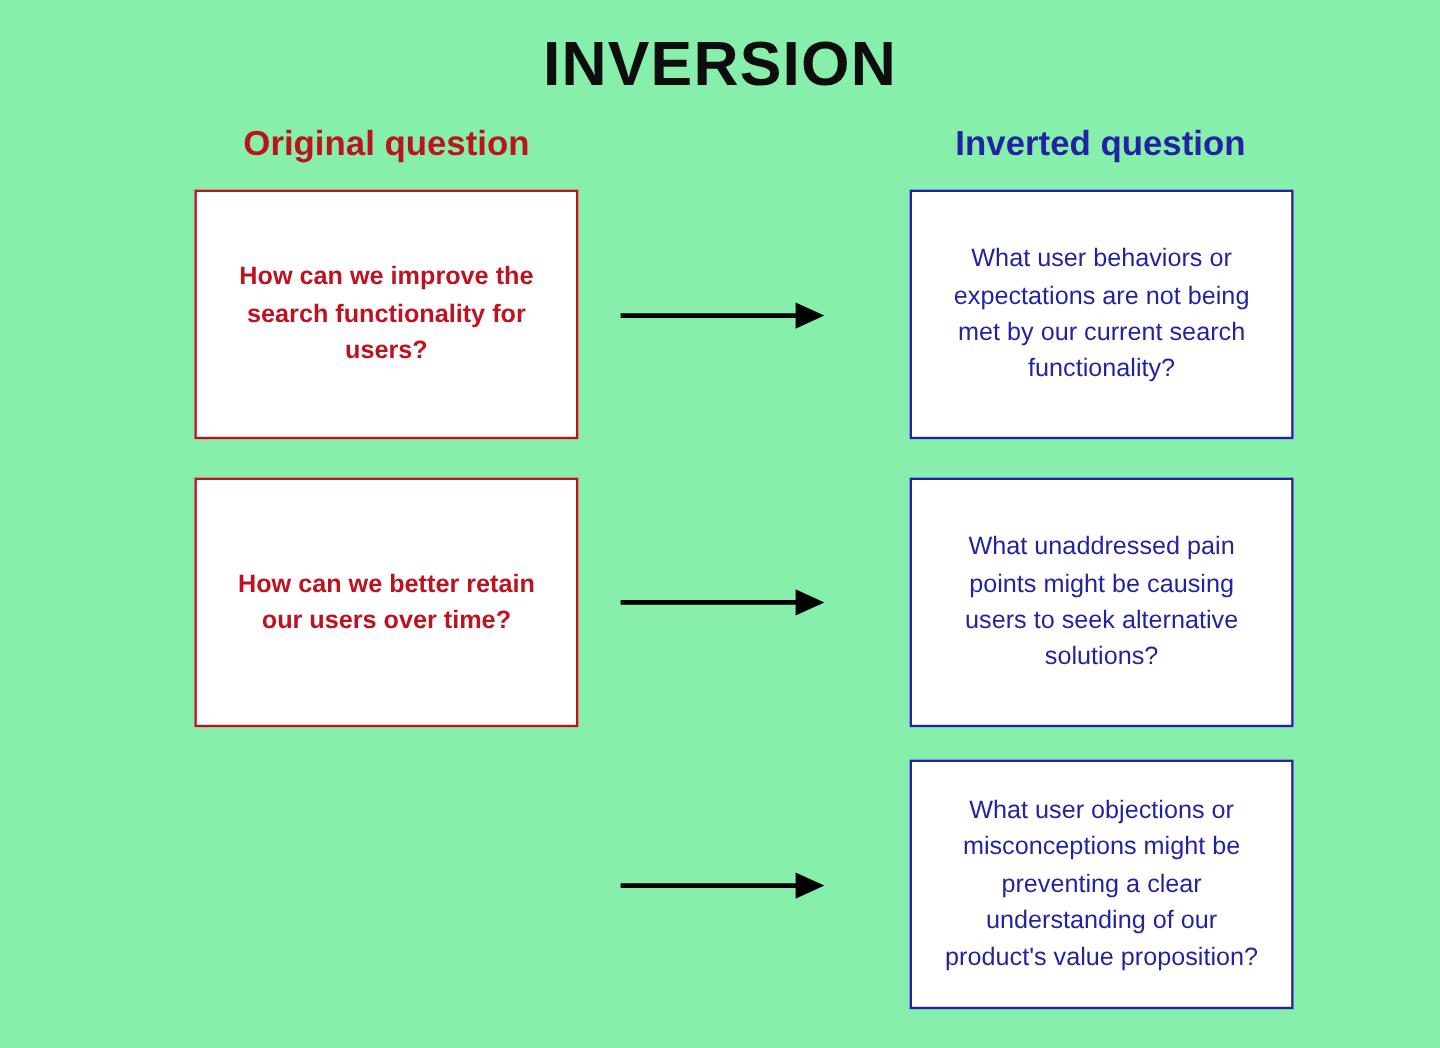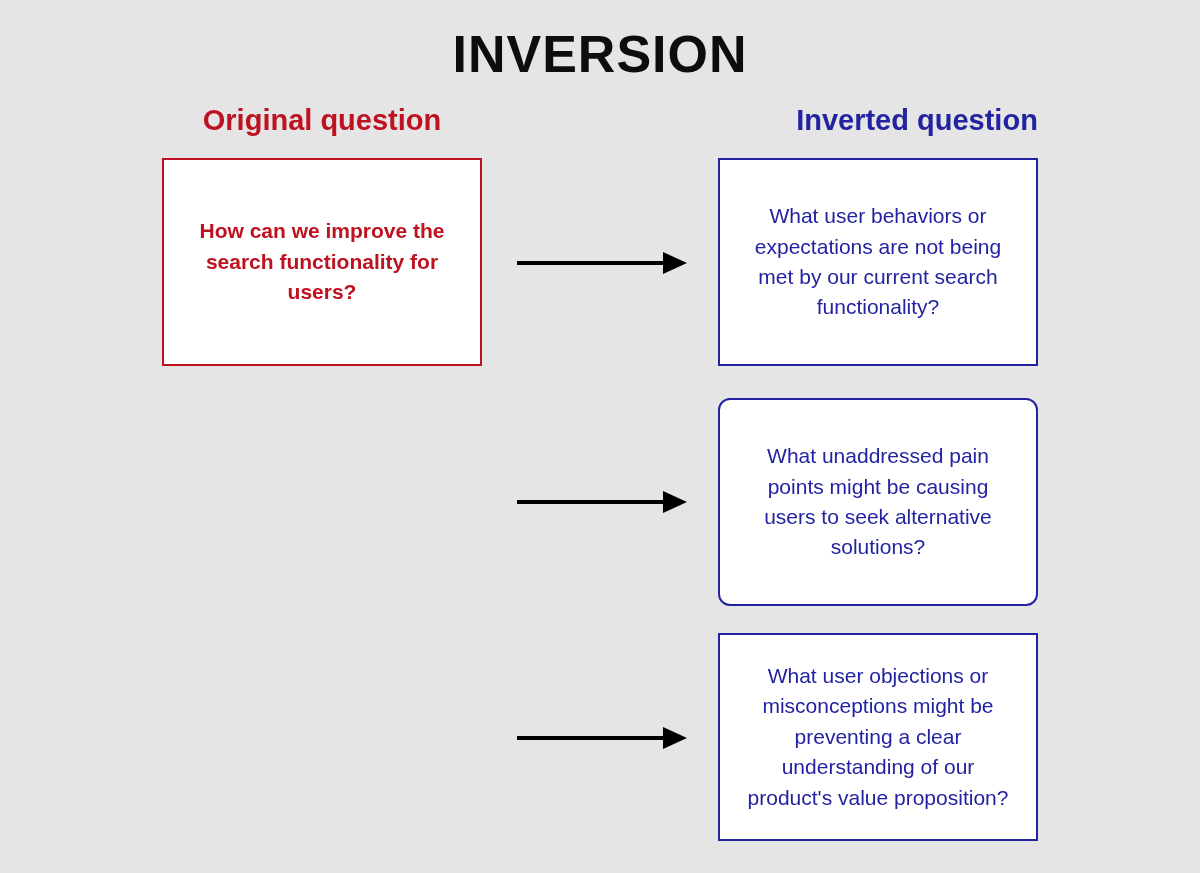--- a/index.html
+++ b/index.html
@@ -4,21 +4,21 @@
 <style>
   html, body {
     margin: 0;
     padding: 0;
     background: #ffffff;
   }
   .canvas {
     position: relative;
     width: 1200px;
     height: 873px;
-    background: #e5e5e5;
+    background: #86efac;
     font-family: "Liberation Sans", sans-serif;
     overflow: hidden;
   }
   .title {
     position: absolute;
     top: 24px;
     left: 0;
     width: 1200px;
     text-align: center;
     font-size: 52px;
@@ -57,26 +57,26 @@
     line-height: 1.45;
     background: #ffffff;
   }
   .qbox.original {
     left: 162px;
     border: 2px solid var(--red);
     color: var(--red);
     font-weight: bold;
   }
   .qbox.inverted {
-    left: 718px;
+    left: 758px;
     border: 2px solid var(--blue);
     color: var(--blue);
   }
   .row1 { top: 158px; }
-  .row2 { top: 398px; border-radius: 12px; }
+  .row2 { top: 398px; }
   .row3 { top: 633px; }
   .arrow {
     position: absolute;
     left: 517px;
     width: 170px;
     height: 26px;
   }
   .arrow.row1 { top: 250px; }
   .arrow.row2 { top: 489px; }
   .arrow.row3 { top: 725px; }
@@ -95,20 +95,21 @@
 
   <div class="qbox original row1">How can we improve the search functionality for users?</div>
   <div class="arrow row1">
     <svg width="170" height="26" viewBox="0 0 170 26" xmlns="http://www.w3.org/2000/svg">
       <line x1="0" y1="13" x2="148" y2="13" stroke="#000000" stroke-width="4"></line>
       <polygon points="146,2 170,13 146,24" fill="#000000"></polygon>
     </svg>
   </div>
   <div class="qbox inverted row1">What user behaviors or expectations are not being met by our current search functionality?</div>
 
+  <div class="qbox original row2">How can we better retain our users over time?</div>
   <div class="arrow row2">
     <svg width="170" height="26" viewBox="0 0 170 26" xmlns="http://www.w3.org/2000/svg">
       <line x1="0" y1="13" x2="148" y2="13" stroke="#000000" stroke-width="4"></line>
       <polygon points="146,2 170,13 146,24" fill="#000000"></polygon>
     </svg>
   </div>
   <div class="qbox inverted row2">What unaddressed pain points might be causing users to seek alternative solutions?</div>
 
   <div class="arrow row3">
     <svg width="170" height="26" viewBox="0 0 170 26" xmlns="http://www.w3.org/2000/svg">

